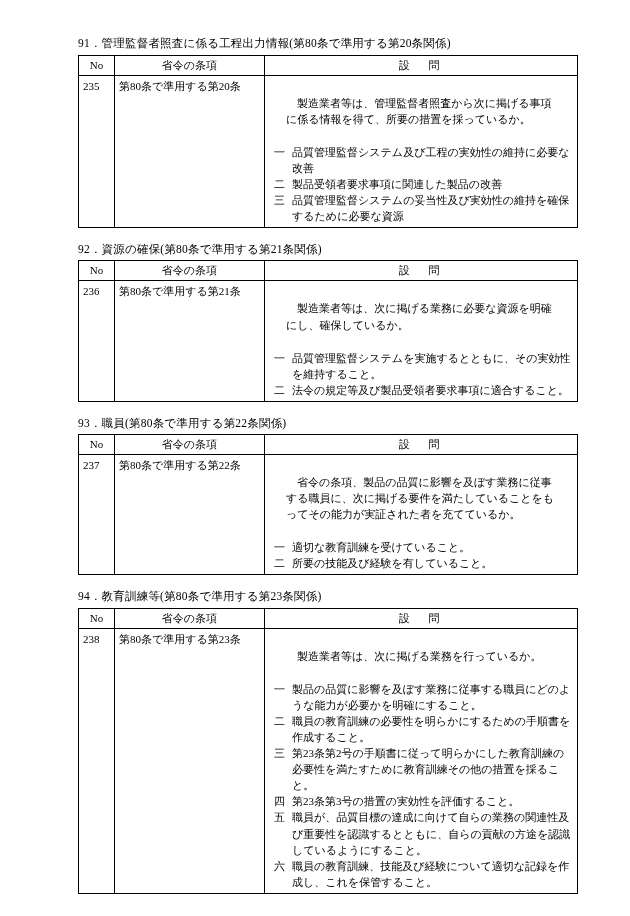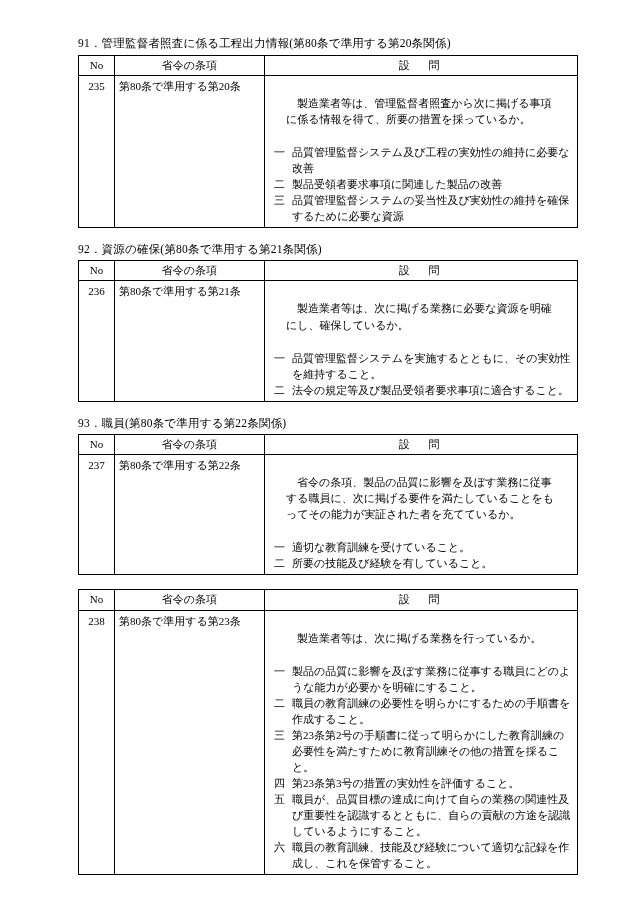--- a/index.html
+++ b/index.html
@@ -54,21 +54,21 @@
     font-family: Liberation Serif, serif;
   }
   th.th-no { text-align: center; }
   th.th-art { text-align: center; }
   th.th-q {
     text-align: left;
     padding-left: 14px;
     letter-spacing: 0.35em;
   }
   td.c-no {
-    text-align: center;
+    text-align: left;
   }
   td.c-art {
     text-align: left;
   }
   td.c-q {
     text-align: left;
   }
   .q-lead {
     text-indent: 1em;
     margin: 17px;
@@ -182,20 +182,21 @@
               <li><span class="marker">一</span><span>適切な教育訓練を受けていること。</span></li>
               <li><span class="marker">二</span><span>所要の技能及び経験を有していること。</span></li>
             </ul>
           </td>
         </tr>
       </tbody>
     </table>
   </div>
 
   <div class="section">
+    <p class="section-title">94．教育訓練等(第80条で準用する第23条関係)</p>
     <table class="qtable">
       <colgroup>
           <col class="col-no">
           <col class="col-art">
           <col class="col-q">
         </colgroup>
       <thead>
         <tr>
           <th class="th-no">No</th>
           <th class="th-art">省令の条項</th>

